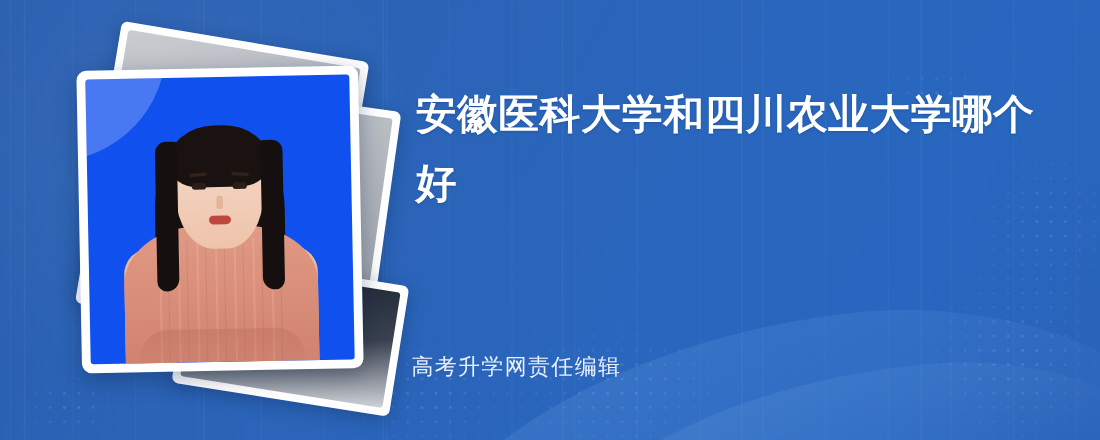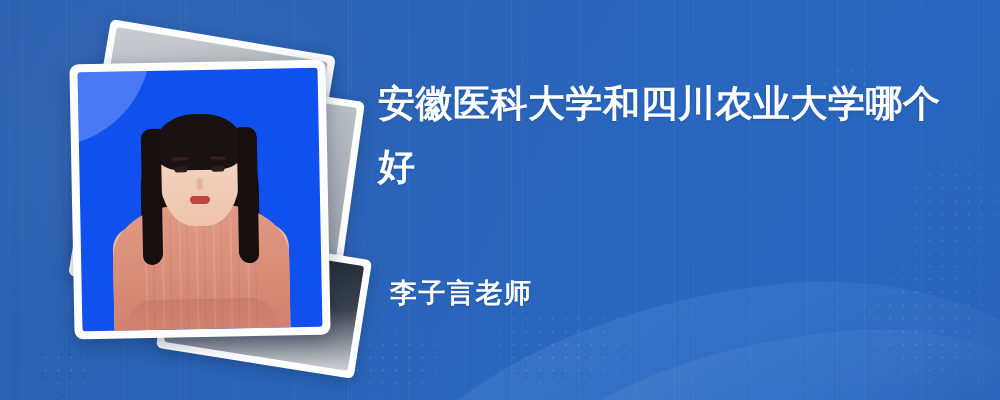--- a/index.html
+++ b/index.html
@@ -317,16 +317,16 @@
           <div class="p-eye-r"></div>
           <div class="p-nose"></div>
           <div class="p-mouth"></div>
         </div>
       </div>
     </div>
   </div>
 
   <div class="text-col">
     <div class="headline">安徽医科大学和四川农业大学哪个好</div>
-    <div class="author">李子言老师</div>
+    <div class="author-role">高考升学网责任编辑</div>
   </div>
 
 </div>
 
 </body></html>

